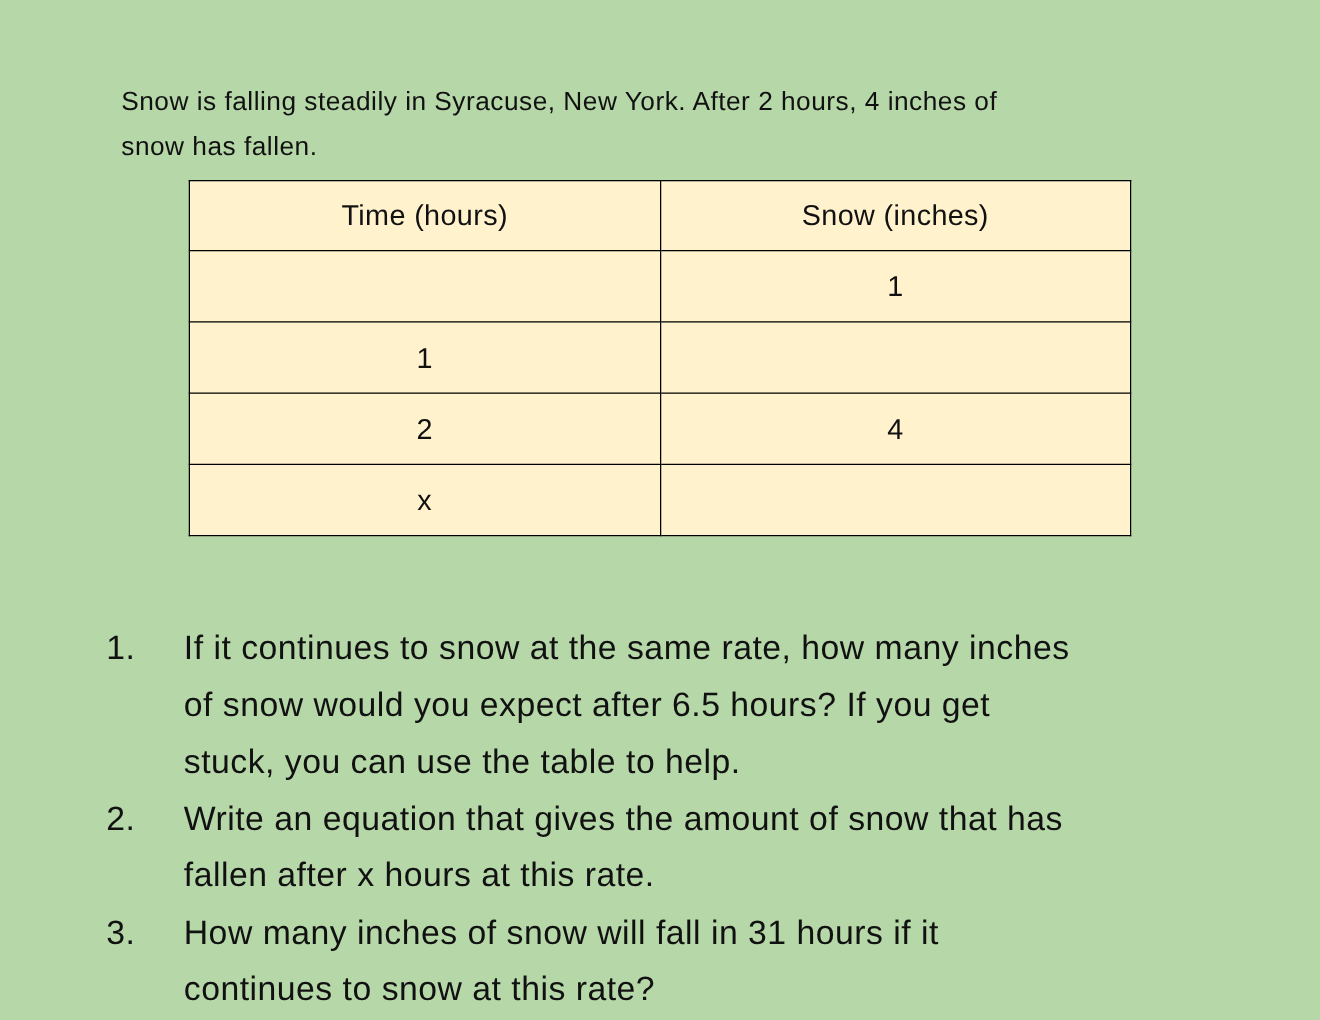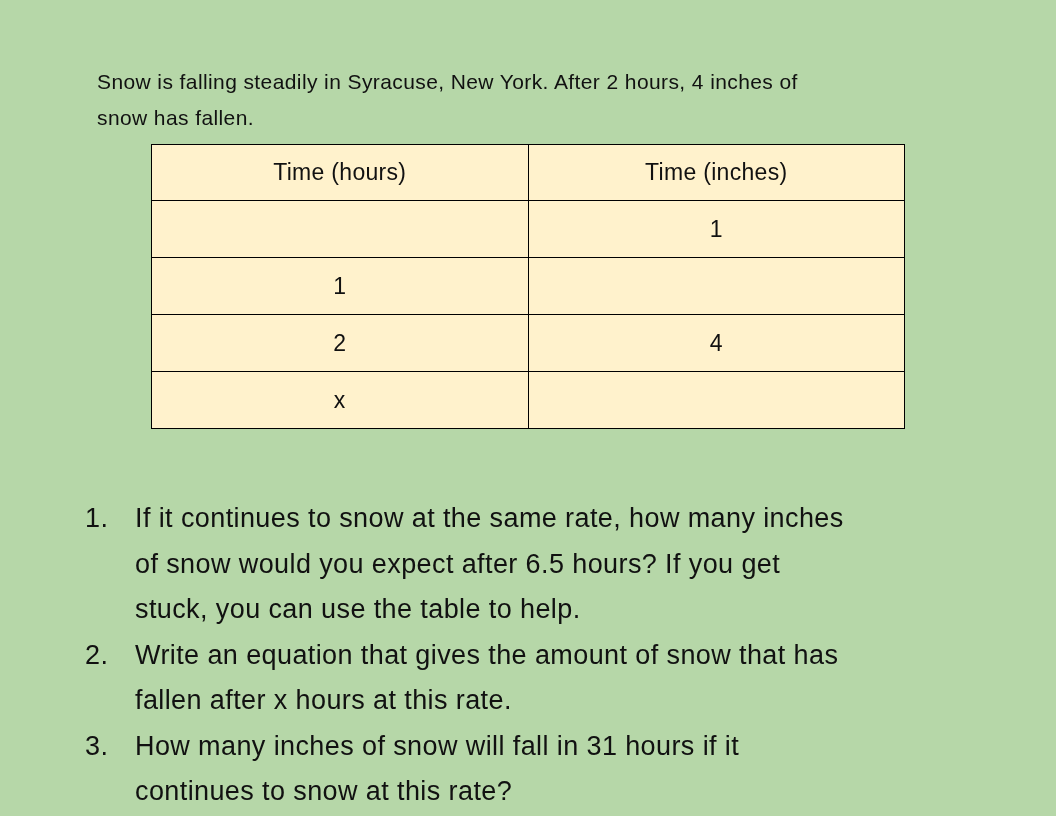--- a/index.html
+++ b/index.html
@@ -69,35 +69,36 @@
     letter-spacing: 0.4px;
     color: #111111;
   }
   .qnum {
     flex: 0 0 50px;
     width: 50px;
   }
   .qtext {
     white-space: pre-line;
     flex: 1 1 auto;
+    margin-left: 12px;
   }
 </style>
 </head>
 <body>
 
 <div class="slide">
 
   <p class="intro">Snow is falling steadily in Syracuse, New York. After 2 hours, 4 inches of
 snow has fallen.</p>
 
   <table class="snow-table">
     <thead>
       <tr>
         <th>Time (hours)</th>
-        <th>Time (inches)</th>
+        <th>Snow (inches)</th>
       </tr>
     </thead>
     <tbody>
       <tr>
         <td></td>
         <td>1</td>
       </tr>
       <tr>
         <td>1</td>
         <td></td>

